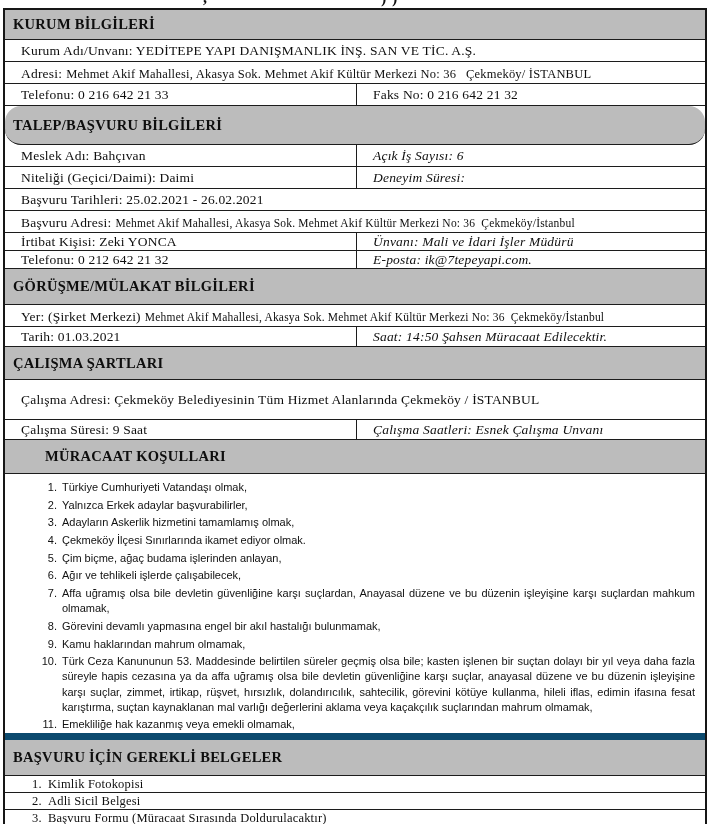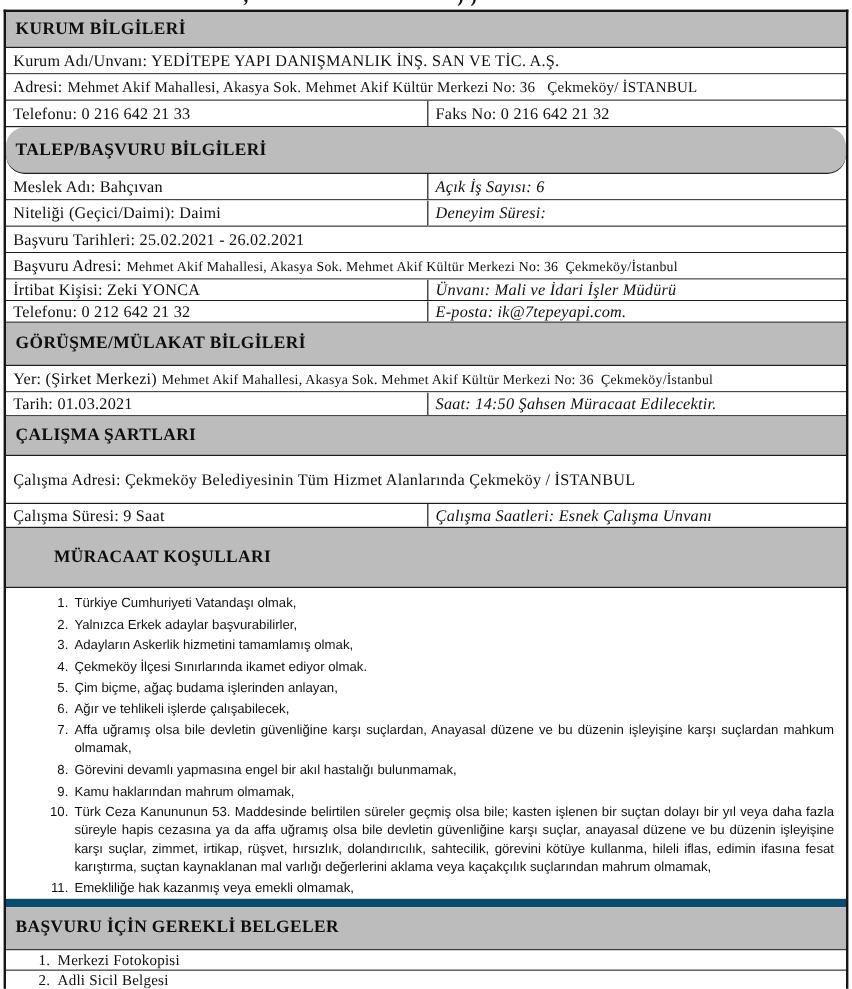--- a/index.html
+++ b/index.html
@@ -21,21 +21,21 @@
   }
   .row{
     box-sizing:border-box;border-bottom:1px solid #1c1c1c;
     display:flex;align-items:center;background:#fff;overflow:hidden;
   }
   .hdr{
     background:#bcbcbc;
     font-weight:bold;font-size:14.5px;letter-spacing:.3px;
     padding-left:8px;
   }
-  .cell{box-sizing:border-box;padding-left:6px;white-space:nowrap;overflow:hidden;font-family:Liberation Serif, serif;}
+  .cell{box-sizing:border-box;padding-left:16px;white-space:nowrap;overflow:hidden;font-family:Liberation Serif, serif;}
   .cell-l{width:352px;border-right:1px solid #1c1c1c;align-self:stretch;display:flex;align-items:center;}
   .cell-r{flex:1;align-self:stretch;display:flex;align-items:center;}
   .txt{font-size:13.5px;letter-spacing:.2px;}
   .txt-sm{font-size:11.5px;letter-spacing:.2px;}
   .italic{font-style:italic;}
   .pre{white-space:pre;}
 
   .list-cell{
     display:block;background:#fff;border-bottom:7px solid #0c4a6e;
     box-sizing:border-box;overflow:hidden;
@@ -48,21 +48,21 @@
   .list-cell li{margin-bottom:2.5px;padding-left:2px;text-align:justify;}
 
   .belge-row{counter-increment:belge;font-size:12.5px;letter-spacing:.2px;}
   .belge-row::before{
     content:counter(belge) ".";
     display:inline-block;margin-left:27px;width:16px;
   }
   .belge-wrap{counter-reset:belge;}
 
   
-  .h30{height:30px;} .h39{height:39px;border-radius:16px;} .h36{height:36px;} .h34{height:50px;padding-left:40px;}
+  .h30{height:30px;} .h39{height:39px;border-radius:16px;} .h36{height:36px;} .h34{height:34px;padding-left:40px;}
   .h33{height:33px;} .h24{height:40px;} .h22{height:22px;}
   .h20{height:20px;justify-content:flex-end;} .h18{height:18px;} .h17{height:17px;}
   .list-h{height:266px;}
   .onay-h{height:30px;align-items:flex-start;padding-top:5px;}
 </style>
 </head>
 <body>
 
 <div class="top-strip">
   <span class="frag-a">,</span>
@@ -145,21 +145,21 @@
       <li>Görevini devamlı yapmasına engel bir akıl hastalığı bulunmamak,</li>
       <li>Kamu haklarından mahrum olmamak,</li>
       <li>Türk Ceza Kanununun 53. Maddesinde belirtilen süreler geçmiş olsa bile; kasten işlenen bir suçtan dolayı bir yıl veya daha fazla süreyle hapis cezasına ya da affa uğramış olsa bile devletin güvenliğine karşı suçlar, anayasal düzene ve bu düzenin işleyişine karşı suçlar, zimmet, irtikap, rüşvet, hırsızlık, dolandırıcılık, sahtecilik, görevini kötüye kullanma, hileli iflas, edimin ifasına fesat karıştırma, suçtan kaynaklanan mal varlığı değerlerini aklama veya kaçakçılık suçlarından mahrum olmamak,</li>
       <li>Emekliliğe hak kazanmış veya emekli olmamak,</li>
     </ol>
   </div>
 
   <div class="row hdr h36">BAŞVURU İÇİN GEREKLİ BELGELER</div>
   <div class="belge-wrap">
     <div class="row h17 belge-row">
-      <span>Merkezi Fotokopisi</span>
+      <span>Kimlik Fotokopisi</span>
     </div>
     <div class="row h17 belge-row">
       <span>Adli Sicil Belgesi</span>
     </div>
     <div class="row h18 belge-row">
       <span>Başvuru Formu (Müracaat Sırasında Doldurulacaktır)</span>
     </div>
   </div>
 
   <div class="row hdr onay-h">FORM ONAY BİLGİLERİ</div>

